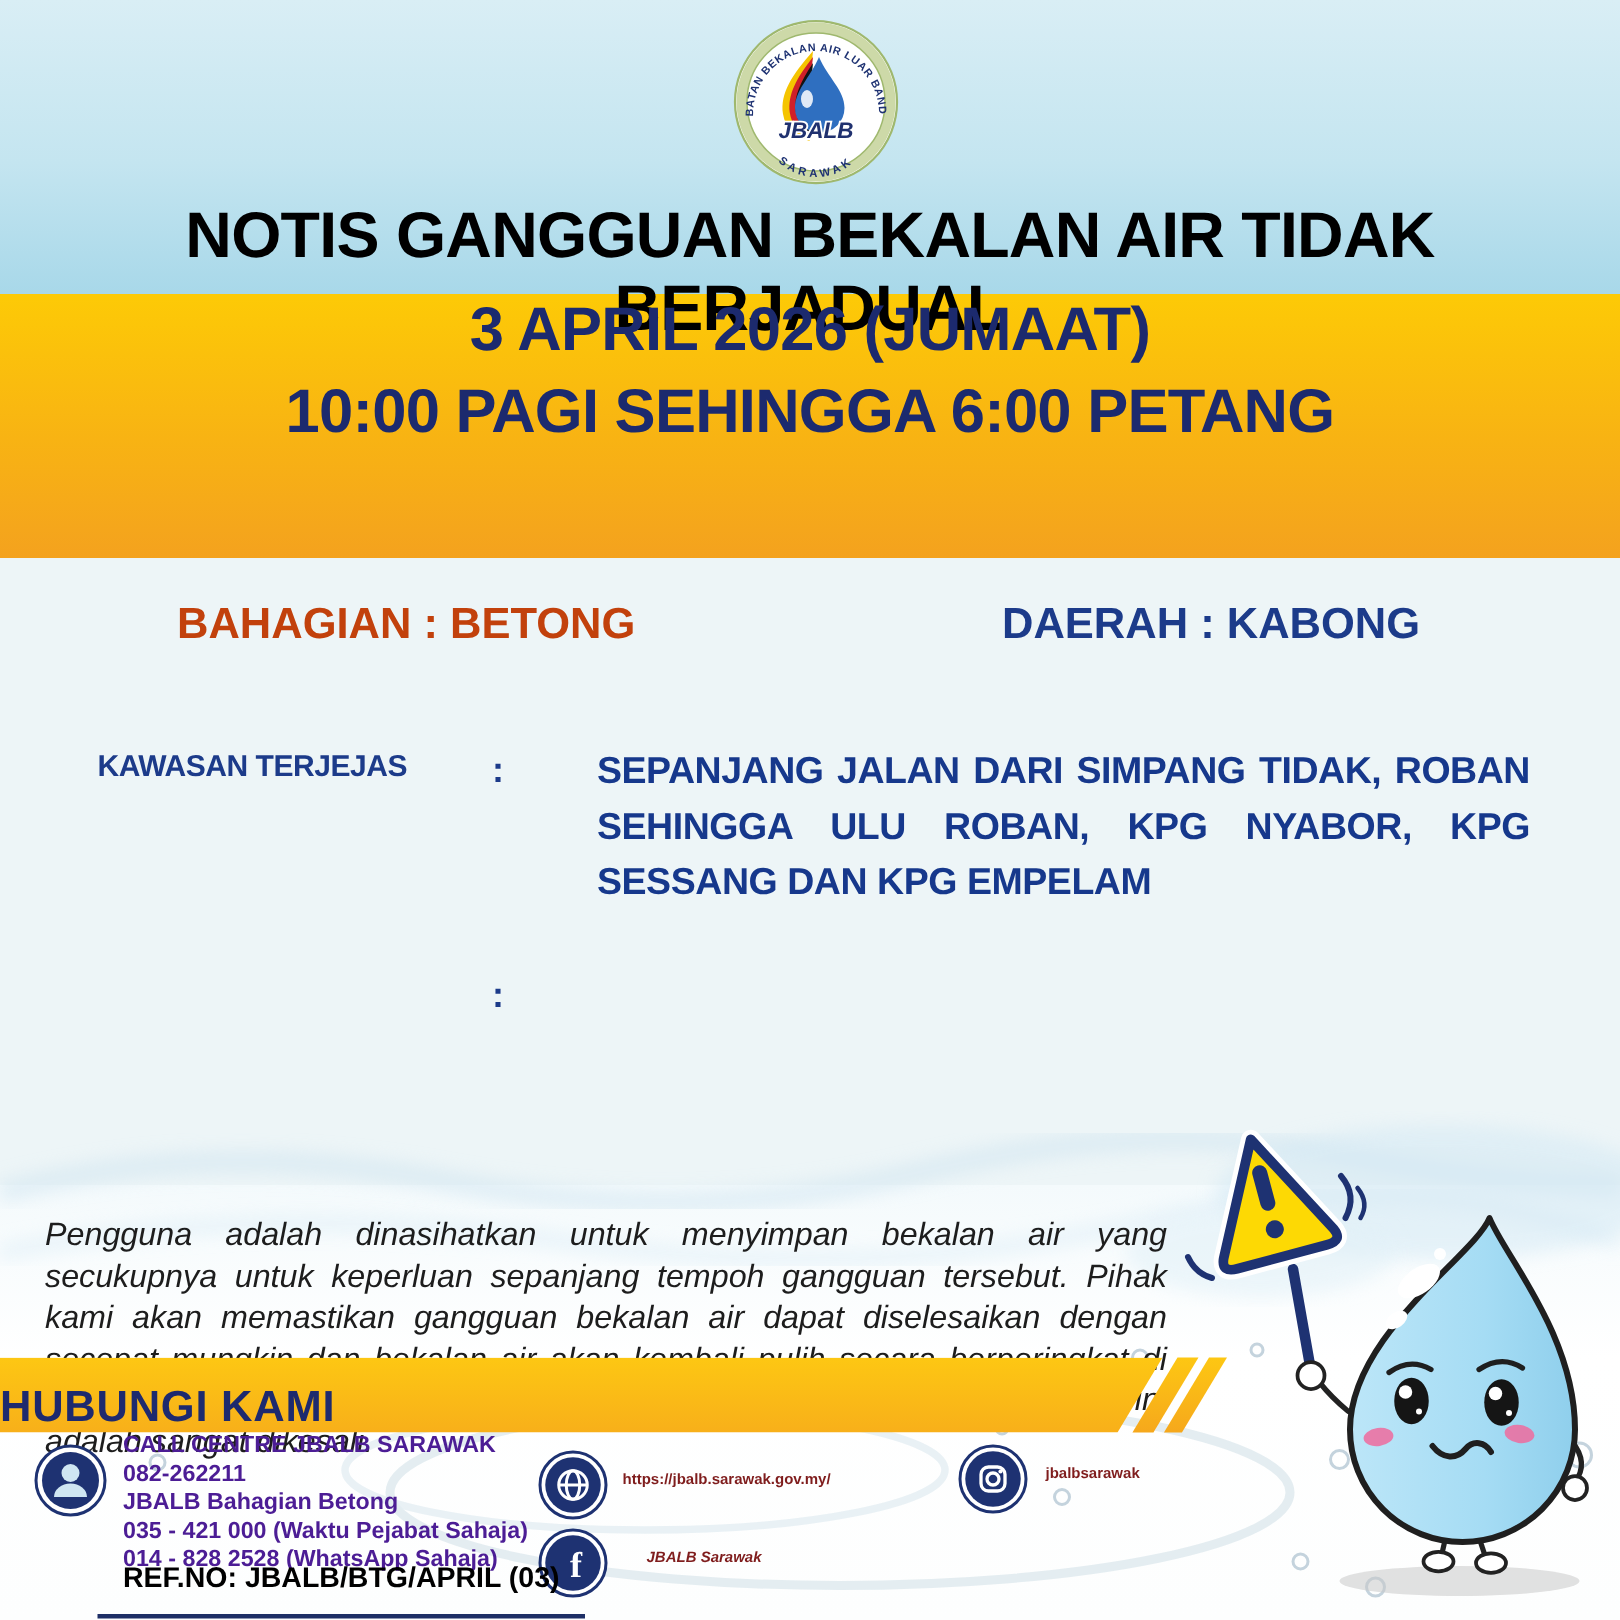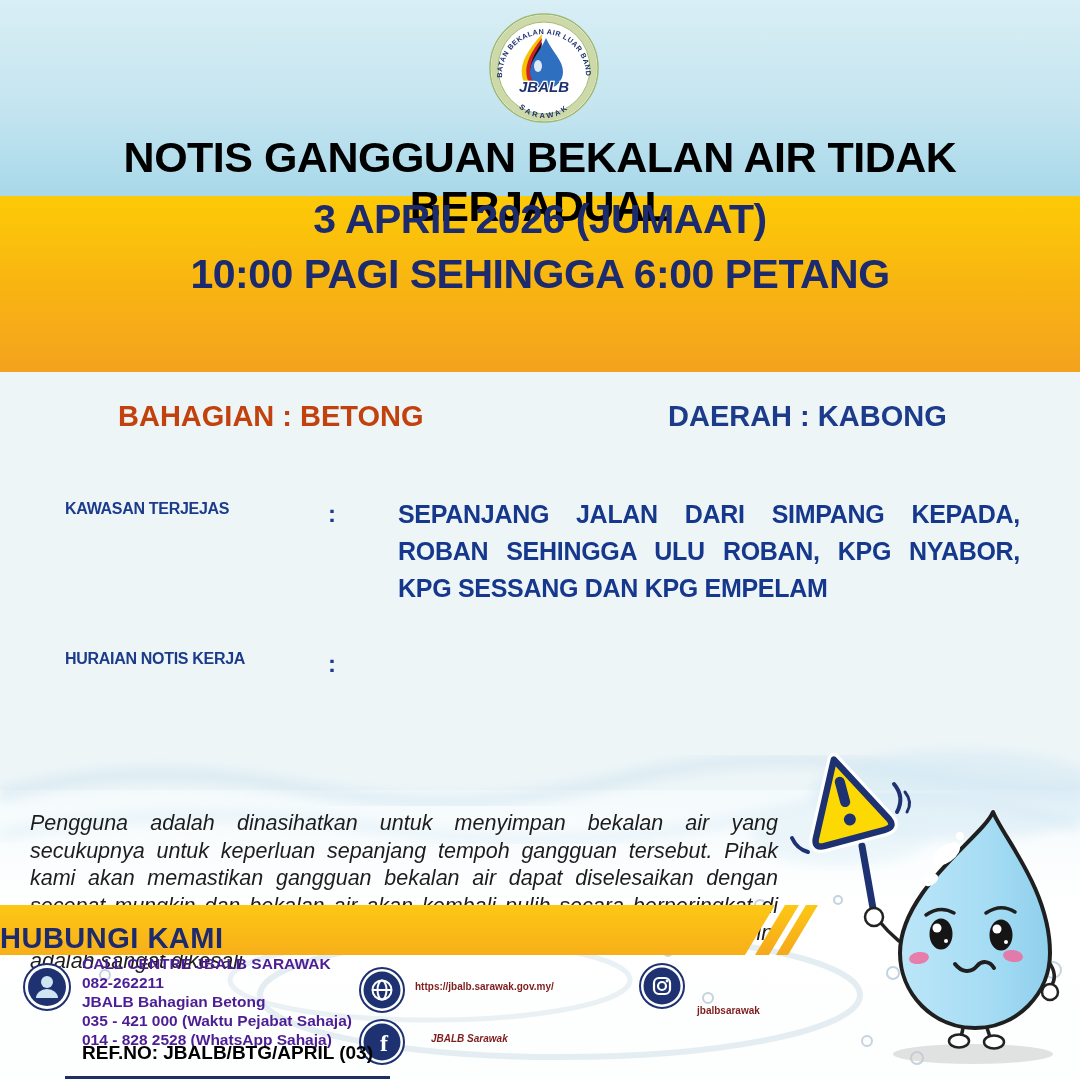--- a/index.html
+++ b/index.html
@@ -20,21 +20,21 @@
     font-size:43px;font-weight:bold;letter-spacing:-0.5px;color:#000000;}
 
   .banner-text{position:absolute;left:0;top:196px;width:1080px;height:176px;
     display:flex;flex-direction:column;align-items:center;justify-content:flex-start;gap:8px;}
   .banner-text div{font-size:41px;font-weight:bold;color:#1c2a6e;letter-spacing:-0.5px;}
 
   .region-row{position:absolute;left:0;top:400px;width:1080px;}
   .bahagian{position:absolute;left:118px;top:0;font-size:29px;font-weight:bold;color:#c2410c;}
   .daerah{position:absolute;left:668px;top:0;font-size:29px;font-weight:bold;color:#1c3b8a;}
 
-  .detail-label{position:absolute;left:65px;font-size:16px;font-weight:bold;color:#1c3b8a;letter-spacing:-0.3px;}
+  .detail-label{position:absolute;left:65px;font-size:20px;font-weight:bold;color:#1c3b8a;letter-spacing:-0.3px;}
   .detail-colon{position:absolute;left:328px;font-size:24px;font-weight:bold;color:#1c3b8a;}
   .detail-value{position:absolute;left:398px;width:622px;font-size:25px;font-weight:bold;
     color:#16388c;line-height:37px;text-align:justify;letter-spacing:-0.3px;}
 
   .advisory{position:absolute;left:30px;top:810px;width:748px;font-size:21.5px;
     font-style:italic;color:#1d1d1d;line-height:27.5px;text-align:justify;}
 
   
   .contact-bar{position:absolute;left:0;top:905px;width:775px;height:66px;
     background:linear-gradient(180deg,#fdc713 0%,#f6a81c 100%);
@@ -126,23 +126,22 @@
     <div>10:00 PAGI SEHINGGA 6:00 PETANG</div>
   </div>
 
   <div class="region-row">
     <div class="bahagian">BAHAGIAN : BETONG</div>
     <div class="daerah">DAERAH : KABONG</div>
   </div>
 
   <div class="detail-label" style="top:500px;">KAWASAN TERJEJAS</div>
   <div class="detail-colon" style="top:500px;">:</div>
-  <div class="detail-value" style="top:496px;">SEPANJANG JALAN DARI SIMPANG KEPADA, ROBAN SEHINGGA ULU ROBAN, KPG NYABOR, KPG SESSANG DAN KPG EMPELAM</div>
-
-  <div class="detail-label" style="top:650px;">HURAIAN NOTIS KERJA</div>
+  <div class="detail-value" style="top:496px;">SEPANJANG JALAN DARI SIMPANG TIDAK, ROBAN SEHINGGA ULU ROBAN, KPG NYABOR, KPG SESSANG DAN KPG EMPELAM</div>
+
   <div class="detail-colon" style="top:650px;">:</div>
 
   <div class="advisory">Pengguna adalah dinasihatkan untuk menyimpan bekalan air yang secukupnya untuk keperluan sepanjang tempoh gangguan tersebut. Pihak kami akan memastikan gangguan bekalan air dapat diselesaikan dengan secepat mungkin dan bekalan air akan kembali pulih secara berperingkat di kawasan yang terjejas. Segala kesulitan yang timbul akibat gangguan ini adalah sangat dikesali.</div>
 
   <div class="contact-bar">
     <span>HUBUNGI KAMI</span>
   </div>
   <div class="bar-stripe stripe1"></div>
   <div class="bar-stripe stripe2"></div>
 
@@ -176,21 +175,21 @@
   </svg>
   <div class="foot-label" style="left:431px;top:1033px;font-style:italic;">JBALB Sarawak</div>
 
   <svg class="icon-circle" style="left:638px;top:962px;" width="48" height="48" viewBox="0 0 48 48">
     <circle cx="24" cy="24" r="22" fill="#ffffff" stroke="#1e3272" stroke-width="2"></circle>
     <circle cx="24" cy="24" r="18.5" fill="#1e3272"></circle>
     <rect x="16" y="16" width="16" height="16" rx="5" fill="none" stroke="#ffffff" stroke-width="2.2"></rect>
     <circle cx="24" cy="24" r="4" fill="none" stroke="#ffffff" stroke-width="2.2"></circle>
     <circle cx="29" cy="19" r="1.4" fill="#ffffff"></circle>
   </svg>
-  <div class="foot-label" style="left:697px;top:977px;margin-top:28px;">jbalbsarawak</div>
+  <div class="foot-label" style="left:697px;top:977px;">jbalbsarawak</div>
 
   <div class="ref-no">REF.NO: JBALB/BTG/APRIL (03)</div>
   <div class="bottom-line"></div>
 
   <svg class="decor" style="left:788px;top:742px;" width="292" height="330" viewBox="0 0 292 330">
     <defs>
       <linearGradient id="dropGrad" x1="0" y1="0" x2="1" y2="0">
         <stop offset="0" stop-color="#bce6f8"></stop>
           <stop offset="0.6" stop-color="#a5dcf4"></stop>
           <stop offset="1" stop-color="#8fcfec"></stop>

